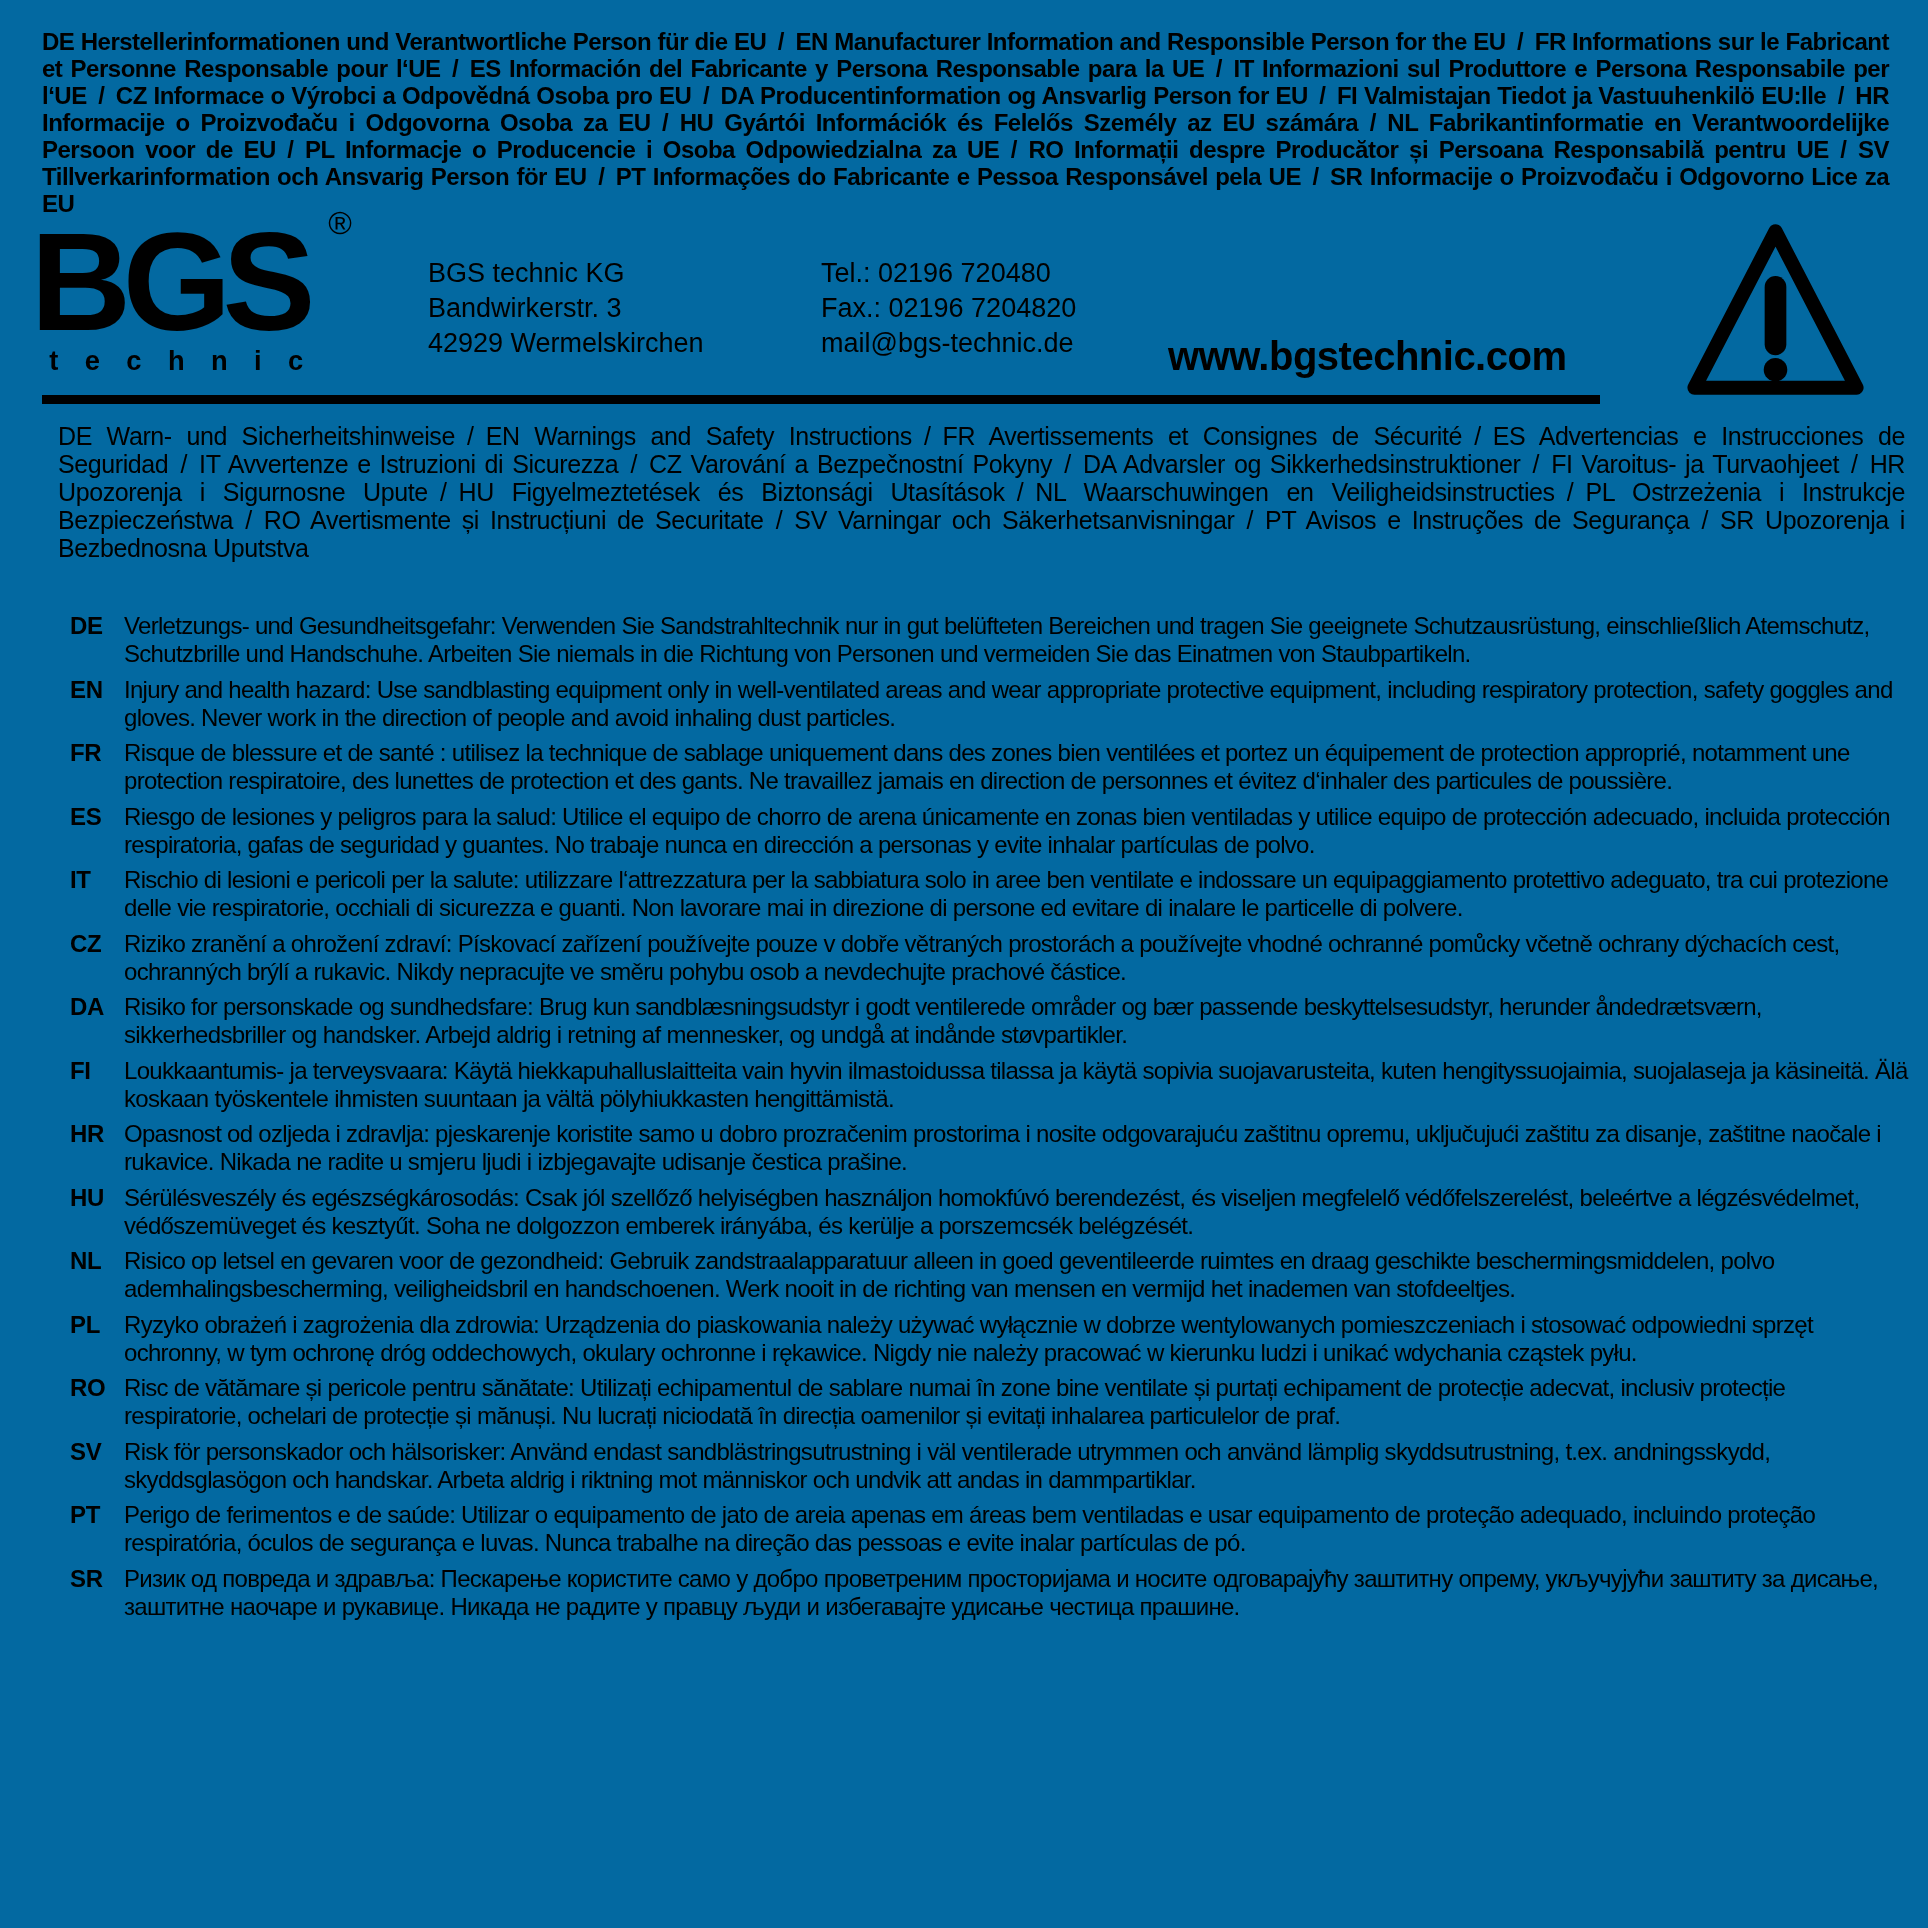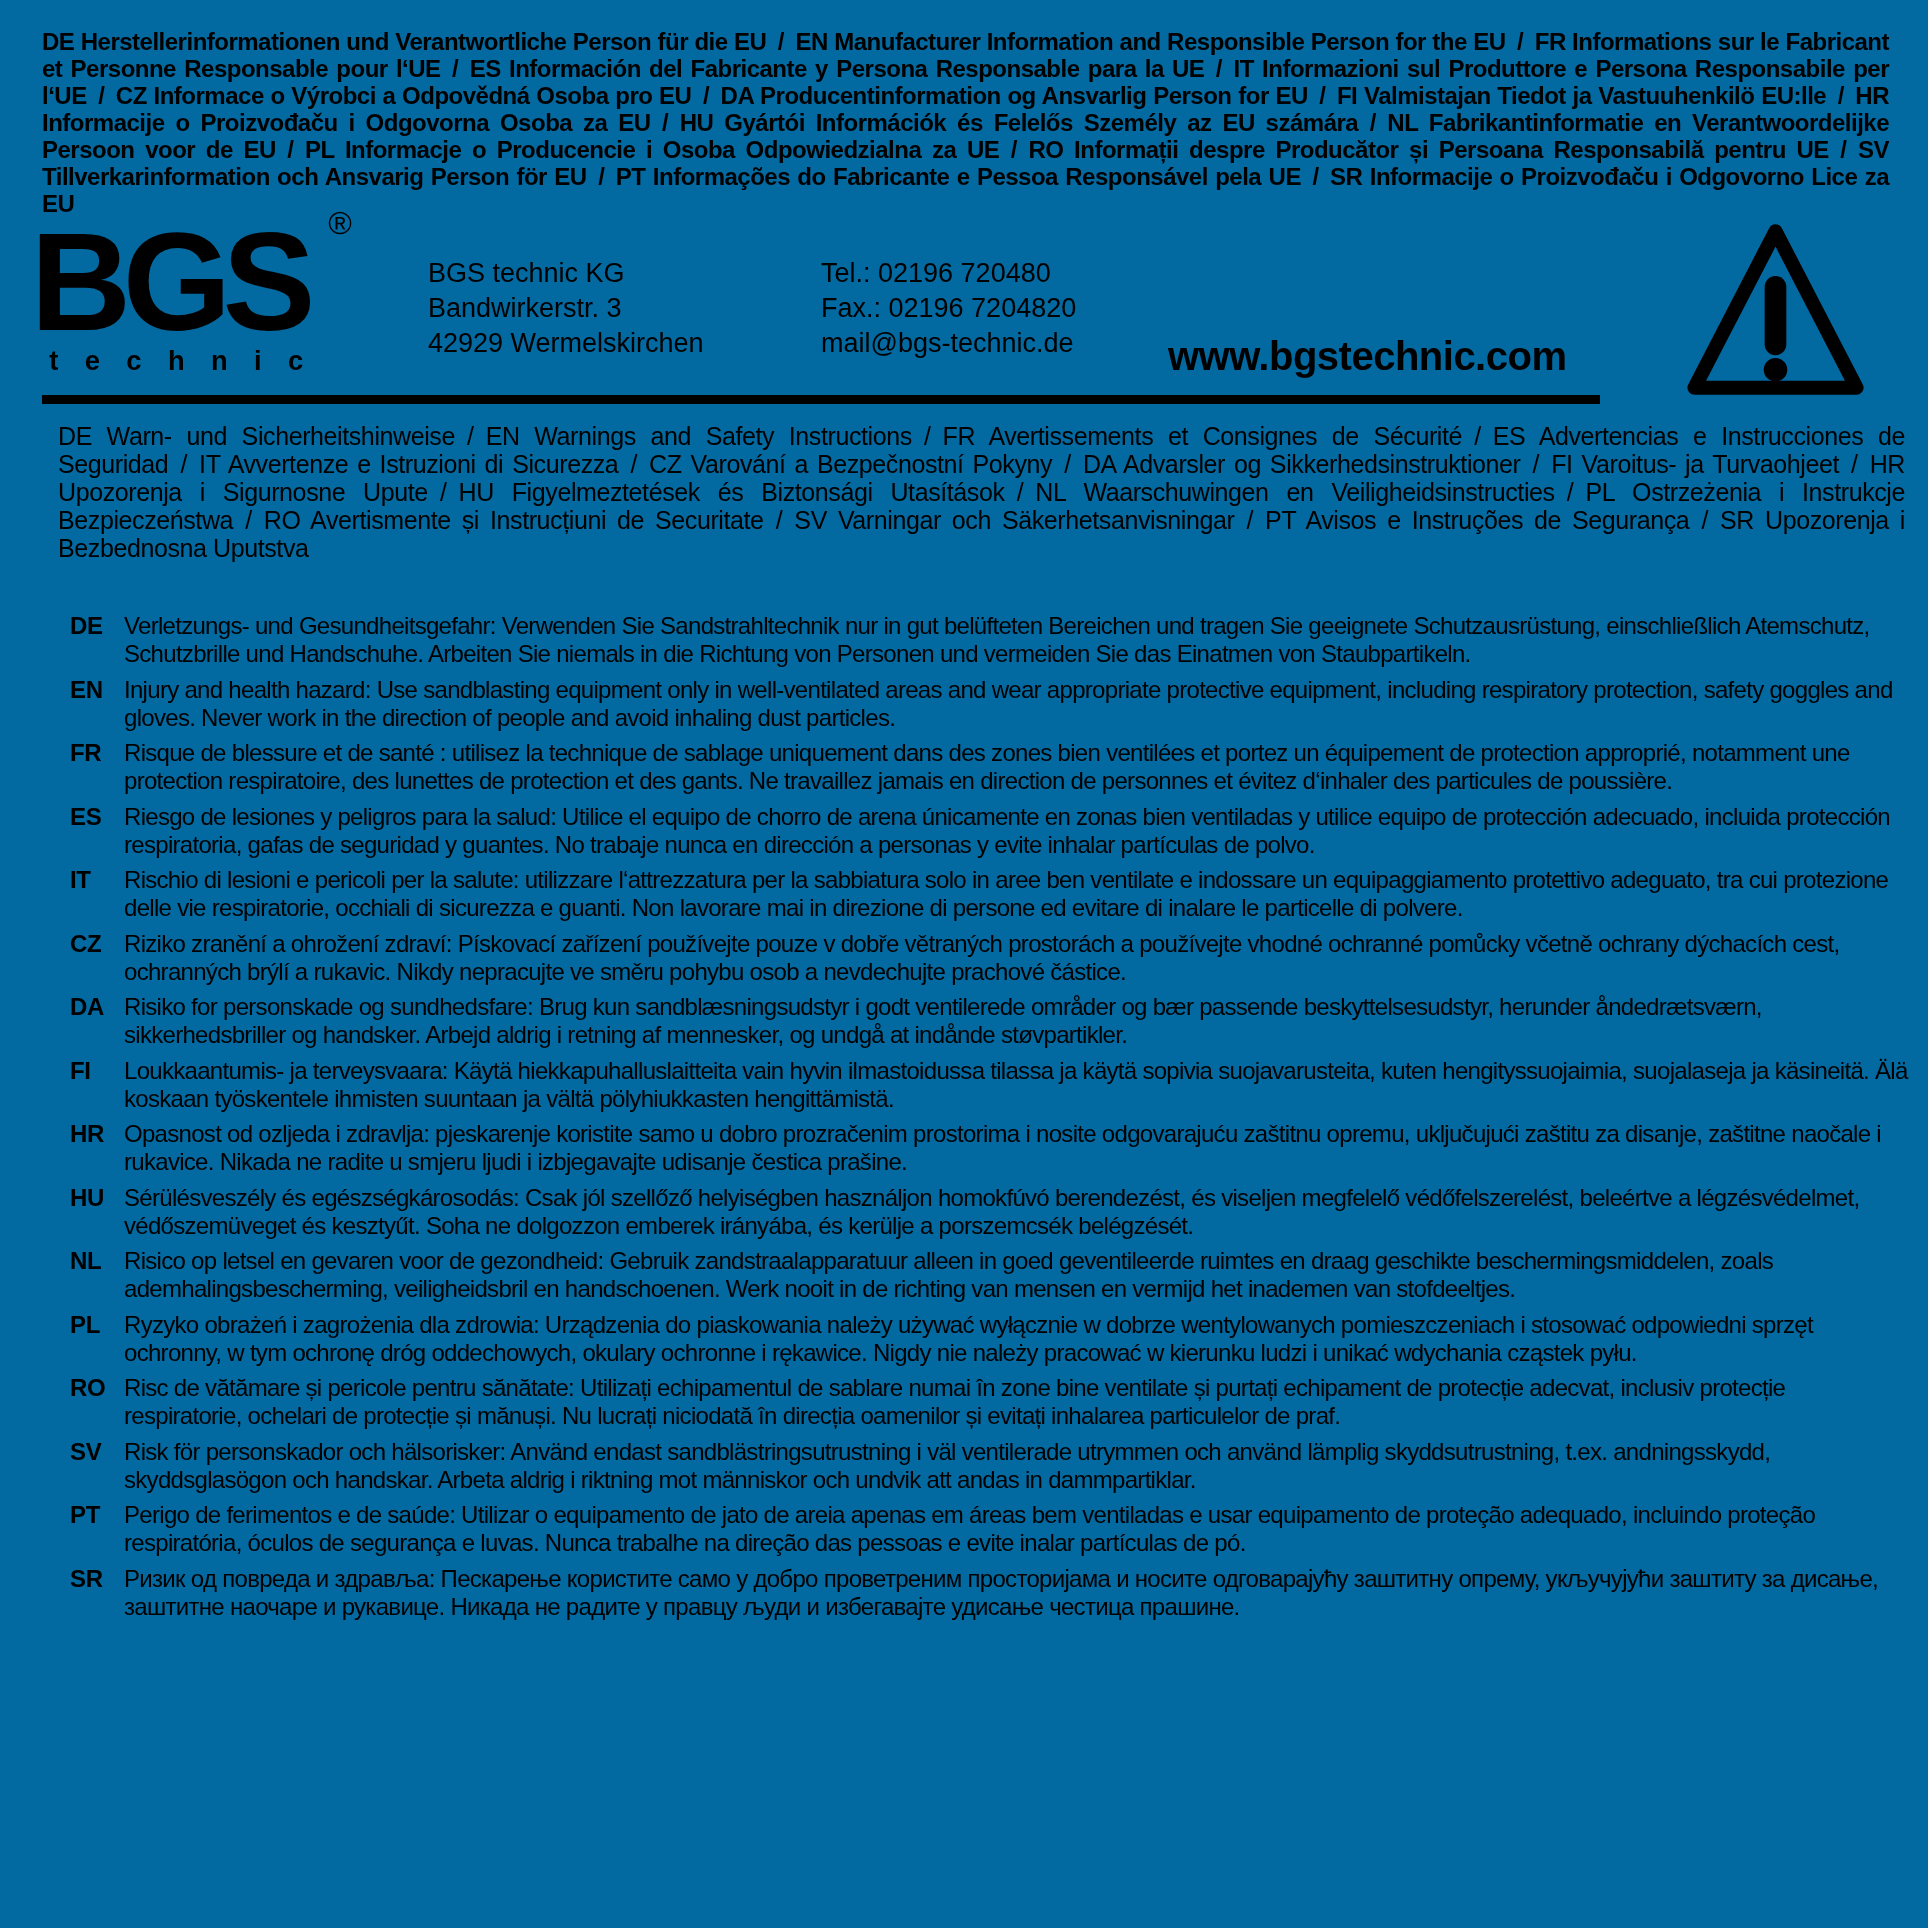--- a/index.html
+++ b/index.html
@@ -126,21 +126,21 @@
     <div class="warn-item">
       <div class="warn-code">HR</div>
       <div class="warn-text">Opasnost od ozljeda i zdravlja: pjeskarenje koristite samo u dobro prozračenim prostorima i nosite odgovarajuću zaštitnu opremu, uključujući zaštitu za disanje, zaštitne naočale i rukavice. Nikada ne radite u smjeru ljudi i izbjegavajte udisanje čestica prašine.</div>
     </div>
     <div class="warn-item">
       <div class="warn-code">HU</div>
       <div class="warn-text">Sérülésveszély és egészségkárosodás: Csak jól szellőző helyiségben használjon homokfúvó berendezést, és viseljen megfelelő védőfelszerelést, beleértve a légzésvédelmet, védőszemüveget és kesztyűt. Soha ne dolgozzon emberek irányába, és kerülje a porszemcsék belégzését.</div>
     </div>
     <div class="warn-item">
       <div class="warn-code">NL</div>
-      <div class="warn-text">Risico op letsel en gevaren voor de gezondheid: Gebruik zandstraalapparatuur alleen in goed geventileerde ruimtes en draag geschikte beschermingsmiddelen, zoals ademhalingsbescherming, veiligheidsbril en handschoenen. Werk nooit in de richting van mensen en vermijd het inademen van stofdeeltjes.</div>
+      <div class="warn-text">Risico op letsel en gevaren voor de gezondheid: Gebruik zandstraalapparatuur alleen in goed geventileerde ruimtes en draag geschikte beschermingsmiddelen, polvo ademhalingsbescherming, veiligheidsbril en handschoenen. Werk nooit in de richting van mensen en vermijd het inademen van stofdeeltjes.</div>
     </div>
     <div class="warn-item">
       <div class="warn-code">PL</div>
       <div class="warn-text">Ryzyko obrażeń i zagrożenia dla zdrowia: Urządzenia do piaskowania należy używać wyłącznie w dobrze wentylowanych pomieszczeniach i stosować odpowiedni sprzęt ochronny, w tym ochronę dróg oddechowych, okulary ochronne i rękawice. Nigdy nie należy pracować w kierunku ludzi i unikać wdychania cząstek pyłu.</div>
     </div>
     <div class="warn-item">
       <div class="warn-code">RO</div>
       <div class="warn-text">Risc de vătămare și pericole pentru sănătate: Utilizați echipamentul de sablare numai în zone bine ventilate și purtați echipament de protecție adecvat, inclusiv protecție respiratorie, ochelari de protecție și mănuși. Nu lucrați niciodată în direcția oamenilor și evitați inhalarea particulelor de praf.</div>
     </div>
     <div class="warn-item">

